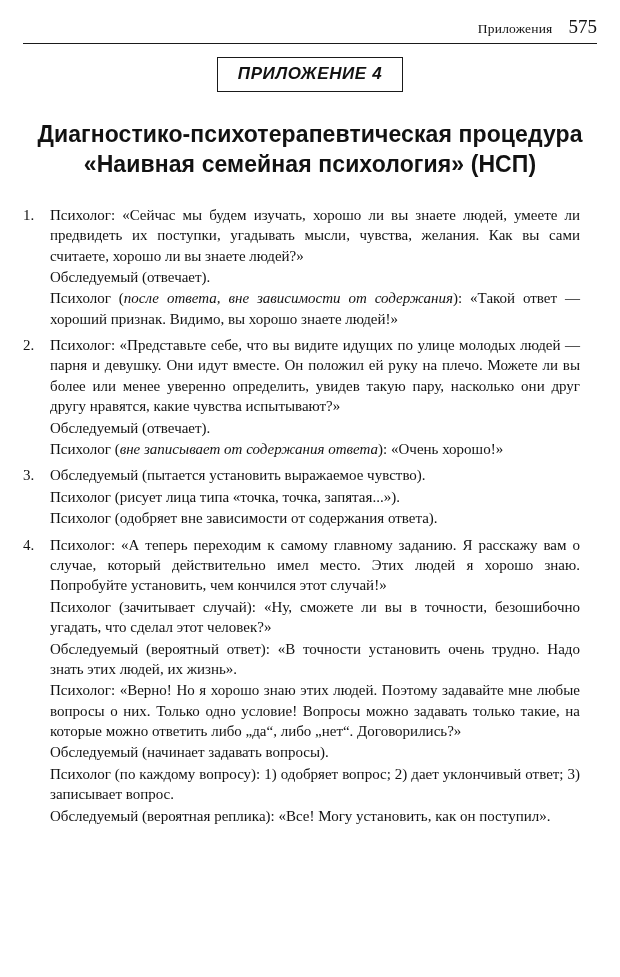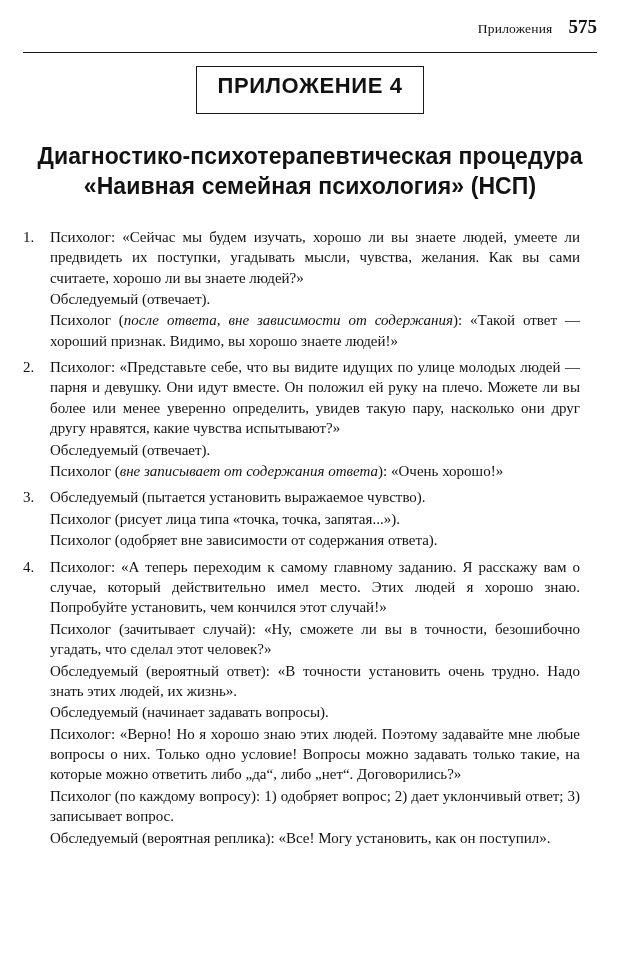--- a/index.html
+++ b/index.html
@@ -19,43 +19,44 @@
     padding: 16px 23px 0 23px;
     overflow: hidden;
   }
   
   .header {
     display: flex;
     justify-content: flex-end;
     align-items: baseline;
     gap: 16px;
     border-bottom: 1.5px solid #1a1a1a;
-    padding-bottom: 14px;
+    padding-bottom: 5px;
   }
   .running-title {
     font-size: 13.5px;
     letter-spacing: 0.2px;
   }
   .page-number {
     font-size: 19px;
-    font-weight: bold;
+    font-weight: normal;
   }
   
   .appendix-box-wrap {
     display: flex;
     justify-content: center;
     margin-top: 13px;
   }
   .appendix-box {
     border: 1.5px solid #1a1a1a;
-    padding: 6px 20px 14px 20px;
+    padding: 6px 20px 7px 20px;
     font-family: "Liberation Sans", sans-serif;
     font-weight: bold;
-    font-size: 22px;
+    font-size: 17px;
     letter-spacing: 0.6px;
+    font-style: italic;
   }
   
   .main-title {
     margin: 27px 2px 25px 2px;
     text-align: center;
     font-family: "Liberation Sans", sans-serif;
     font-weight: bold;
     font-size: 23px;
     line-height: 1.32;
     letter-spacing: 0.1px;
@@ -128,21 +129,21 @@
           <p><span>Психолог (рисует лица типа «точка, точка, запятая...»).</span></p>
           <p><span>Психолог (одобряет вне зависимости от содержания ответа).</span></p>
         </div>
       </div>
       <div class="item">
         <span class="num">4.</span>
         <div class="paras">
           <p><span>Психолог: «А теперь переходим к самому главному заданию. Я расскажу вам о случае, который действительно имел место. Этих людей я хорошо знаю. Попробуйте установить, чем кончился этот случай!»</span></p>
           <p><span>Психолог (зачитывает случай): «Ну, сможете ли вы в точности, безошибочно угадать, что сделал этот человек?»</span></p>
           <p><span>Обследуемый (вероятный ответ): «В точности установить очень трудно. Надо знать этих людей, их жизнь».</span></p>
+          <p><span>Психолог: «Верно! Но я хорошо знаю этих людей. Поэтому задавайте мне любые вопросы о них. Только одно условие! Вопросы можно задавать только такие, на которые можно ответить либо „да“, либо „нет“. Договорились?»</span></p>
           <p><span>Обследуемый (начинает задавать вопросы).</span></p>
-          <p><span>Психолог: «Верно! Но я хорошо знаю этих людей. Поэтому задавайте мне любые вопросы о них. Только одно условие! Вопросы можно задавать только такие, на которые можно ответить либо „да“, либо „нет“. Договорились?»</span></p>
           <p><span>Психолог (по каждому вопросу): 1) одобряет вопрос; 2) дает уклончивый ответ; 3) записывает вопрос.</span></p>
           <p><span>Обследуемый (вероятная реплика): «Все! Могу установить, как он поступил».</span></p>
         </div>
       </div>
     </div>
 
 </div>
 
 </body></html>

